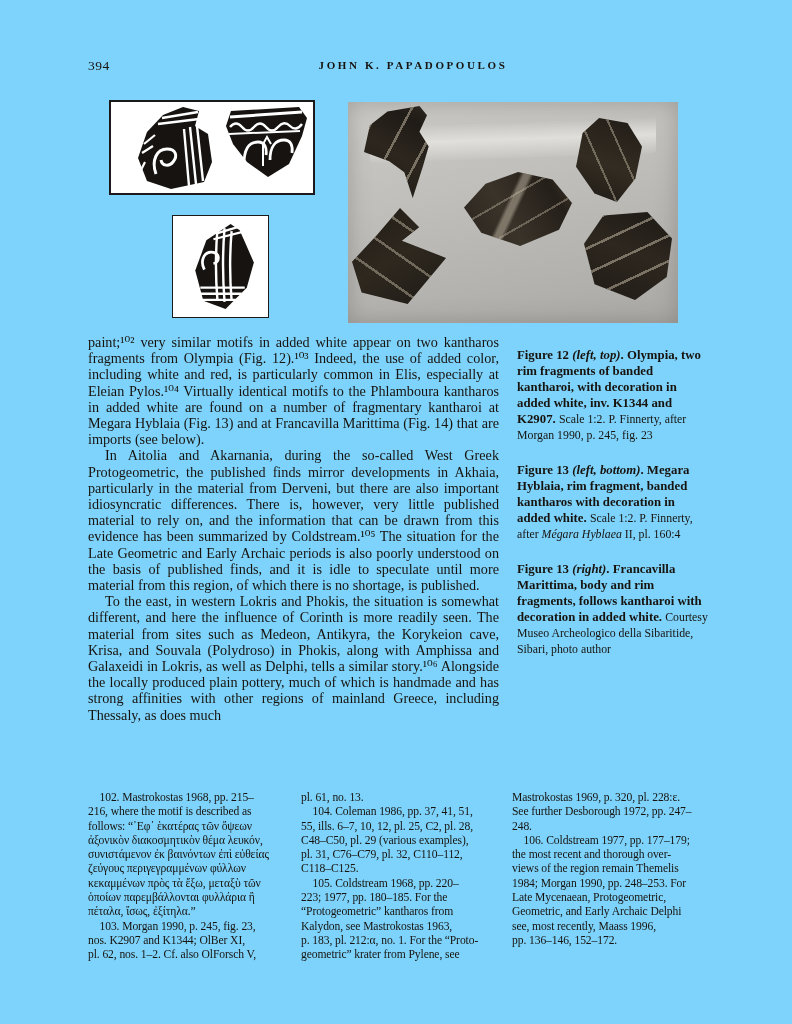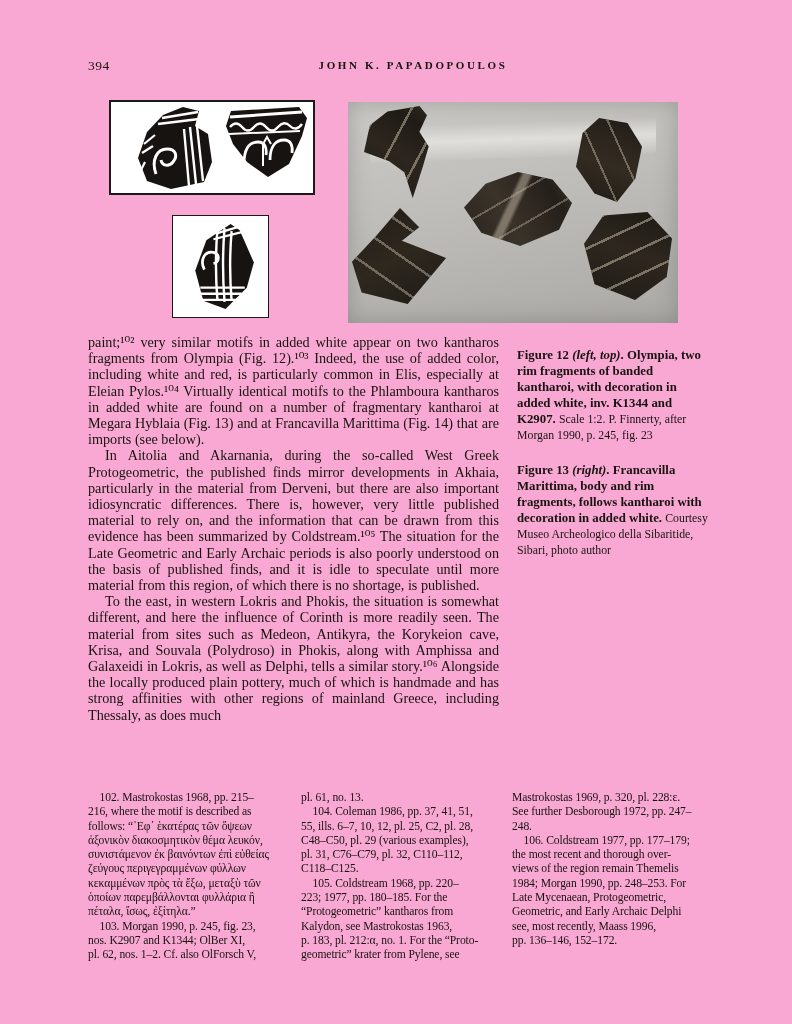--- a/index.html
+++ b/index.html
@@ -1,18 +1,18 @@
 <!DOCTYPE html>
 <html lang="en"><head>
 <meta charset="utf-8">
 <style>
   html,body { margin:0; padding:0; background:#d8d8d4; }
   .page {
     position:relative; width:792px; height:1024px; margin:0 auto;
-    background:#f9a8d4; color:#17130e; overflow:hidden;
+    background:#7dd3fc; color:#17130e; overflow:hidden;
     font-family:"Liberation Serif","DejaVu Serif",serif;
   }
   
   .page-num { position:absolute; left:88px; top:58px; font-size:13.5px; letter-spacing:.5px; }
   .running-head {
     position:absolute; left:88px; top:59px; width:650px; text-align:center;
     font-size:11px; font-weight:bold; letter-spacing:2.6px;
   }
   
   .fig-box { position:absolute; background:#fff; border:2px solid #1a1a1a; box-sizing:border-box; }
@@ -134,20 +134,23 @@
     <p>paint;¹⁰² very similar motifs in added white appear on two kantharos fragments from Olympia (Fig. 12).¹⁰³ Indeed, the use of added color, including white and red, is particularly common in Elis, especially at Eleian Pylos.¹⁰⁴ Virtually identical motifs to the Phlamboura kantharos in added white are found on a number of fragmentary kantharoi at Megara Hyblaia (Fig. 13) and at Francavilla Marittima (Fig. 14) that are imports (see below).</p>
     <p class="indent">In Aitolia and Akarnania, during the so-called West Greek Protogeometric, the published finds mirror developments in Akhaia, particularly in the material from Derveni, but there are also important idiosyncratic differences. There is, however, very little published material to rely on, and the information that can be drawn from this evidence has been summarized by Coldstream.¹⁰⁵ The situation for the Late Geometric and Early Archaic periods is also poorly understood on the basis of published finds, and it is idle to speculate until more material from this region, of which there is no shortage, is published.</p>
     <p class="indent">To the east, in western Lokris and Phokis, the situation is somewhat different, and here the influence of Corinth is more readily seen. The material from sites such as Medeon, Antikyra, the Korykeion cave, Krisa, and Souvala (Polydroso) in Phokis, along with Amphissa and Galaxeidi in Lokris, as well as Delphi, tells a similar story.¹⁰⁶ Alongside the locally produced plain pottery, much of which is handmade and has strong affinities with other regions of mainland Greece, including Thessaly, as does much</p>
   </main>
 
   <aside class="captions">
     <div class="caption">
       <span class="cap-b">Figure 12 </span><span class="cap-bi">(left, top)</span><span class="cap-b">. Olympia, two rim fragments of banded kantharoi, with decoration in added white, inv. K1344 and K2907. </span><span class="cap-credit">Scale 1:2. P. Finnerty, after Morgan 1990, p. 245, fig. 23</span><span class="cap-credit-i"></span><span class="cap-credit"></span>
     </div>
     <div class="caption">
+      <span class="cap-b">Figure 13 </span><span class="cap-bi">(left, bottom)</span><span class="cap-b">. Megara Hyblaia, rim fragment, banded kantharos with decoration in added white. </span><span class="cap-credit">Scale 1:2. P. Finnerty, after </span><span class="cap-credit-i">Mégara Hyblaea</span><span class="cap-credit"> II, pl. 160:4</span>
+    </div>
+    <div class="caption">
       <span class="cap-b">Figure 13 </span><span class="cap-bi">(right)</span><span class="cap-b">. Francavilla Marittima, body and rim fragments, follows kantharoi with decoration in added white. </span><span class="cap-credit">Courtesy Museo Archeologico della Sibaritide, Sibari, photo author</span><span class="cap-credit-i"></span><span class="cap-credit"></span>
     </div>
   </aside>
 
   <section>
     <div class="fn-col fn-1"> 102. Mastrokostas 1968, pp. 215–
 216, where the motif is described as
 follows: “᾿Εφ᾿ ἑκατέρας τῶν ὄψεων
 ἀξονικὸν διακοσμητικὸν θέμα λευκόν,
 συνιστάμενον ἐκ βαινόντων ἐπὶ εὐθείας

